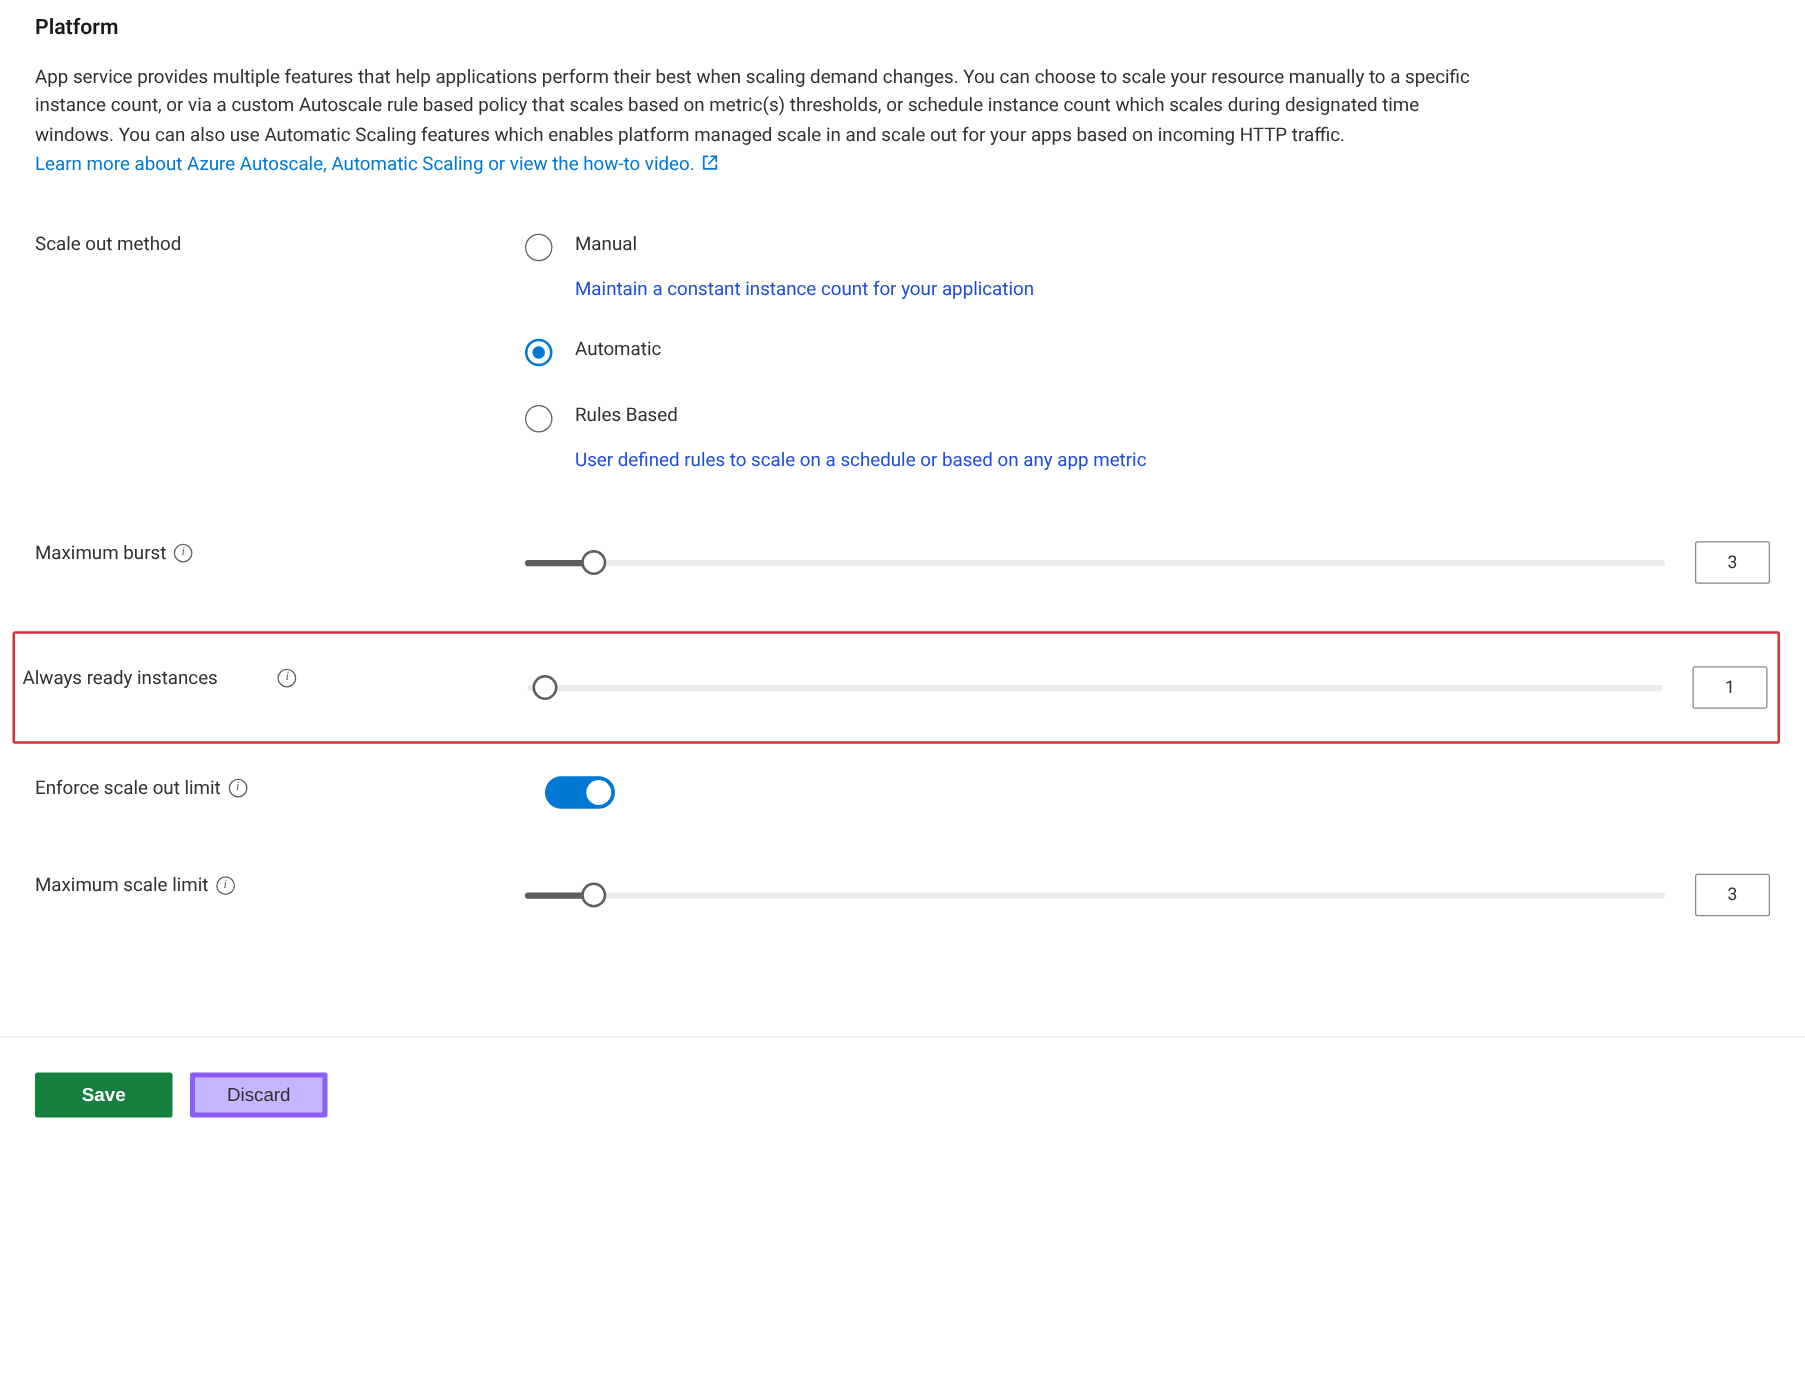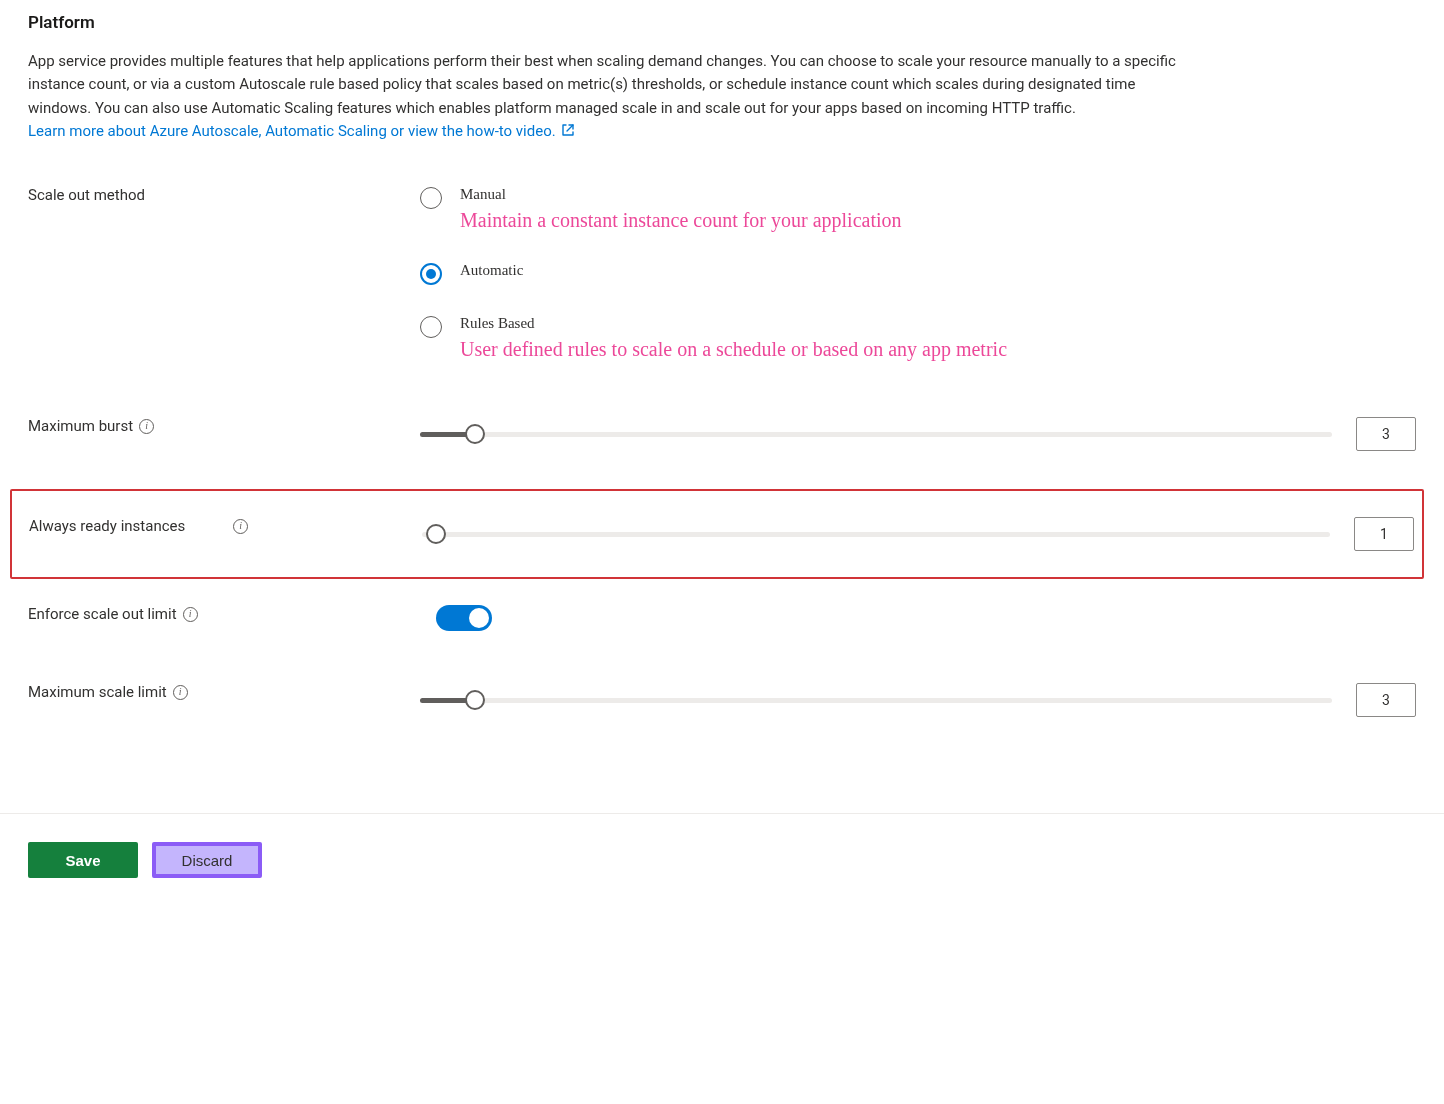--- a/index.html
+++ b/index.html
@@ -52,21 +52,21 @@
       color: #323130;
       font-size: 15px;
       padding-top: 0;
     }
     .field-label-col.slider-label { padding-top: 0; }
     .field-control-col {
       flex: 1;
       min-width: 0;
     }
 
-    .radio-group { display: flex; flex-direction: column; gap: 30px; font-family: Liberation Serif, serif; }
+    .radio-group { display: flex; flex-direction: column; gap: 30px; }
     .radio-option { display: flex; align-items: flex-start; gap: 18px; }
     .radio-circle {
       width: 22px; height: 22px;
       border-radius: 50%;
       border: 1.5px solid #605e5c;
       position: relative;
       flex: 0 0 22px;
       margin-top: 1px;
       cursor: pointer;
       background: #fff;
@@ -78,21 +78,21 @@
       content: "";
       position: absolute;
       left: 50%; top: 50%;
       width: 10px; height: 10px;
       border-radius: 50%;
       background: #0078d4;
       transform: translate(-50%, -50%);
     }
     .radio-text { display: flex; flex-direction: column; gap: 6px; }
     .radio-title { font-size: 15px; color: #323130; }
-    .radio-desc  { font-size: 20px; color: #ec4899; }
+    .radio-desc  { font-size: 15px; color: #1d4ed8; margin-top: 12px; }
 
     .info-icon {
       width: 15px; height: 15px;
       border-radius: 50%;
       border: 1px solid #605e5c;
       display: inline-flex;
       align-items: center; justify-content: center;
       font-size: 10px;
       font-family: Georgia, serif;
       font-style: italic;
@@ -160,21 +160,21 @@
     .slider-field + .slider-field { margin-top: 40px; }
 
     
     .highlight-box {
       border: 2.5px solid #d13438;
       border-radius: 2px;
       padding: 20px 8px 20px 0;
       margin-left: -18px;
       margin-right: -8px;
     }
-    .highlight-box .field-label-col { padding-left: 17px; width: 410px; flex-basis: 410px; gap: 48px; }
+    .highlight-box .field-label-col { padding-left: 6px; width: 410px; flex-basis: 410px; gap: 48px; }
 
     
     .toggle {
       position: relative;
       width: 56px; height: 26px;
       border-radius: 13px;
       background: #0078d4;
       cursor: pointer;
     }
     .toggle-knob {

